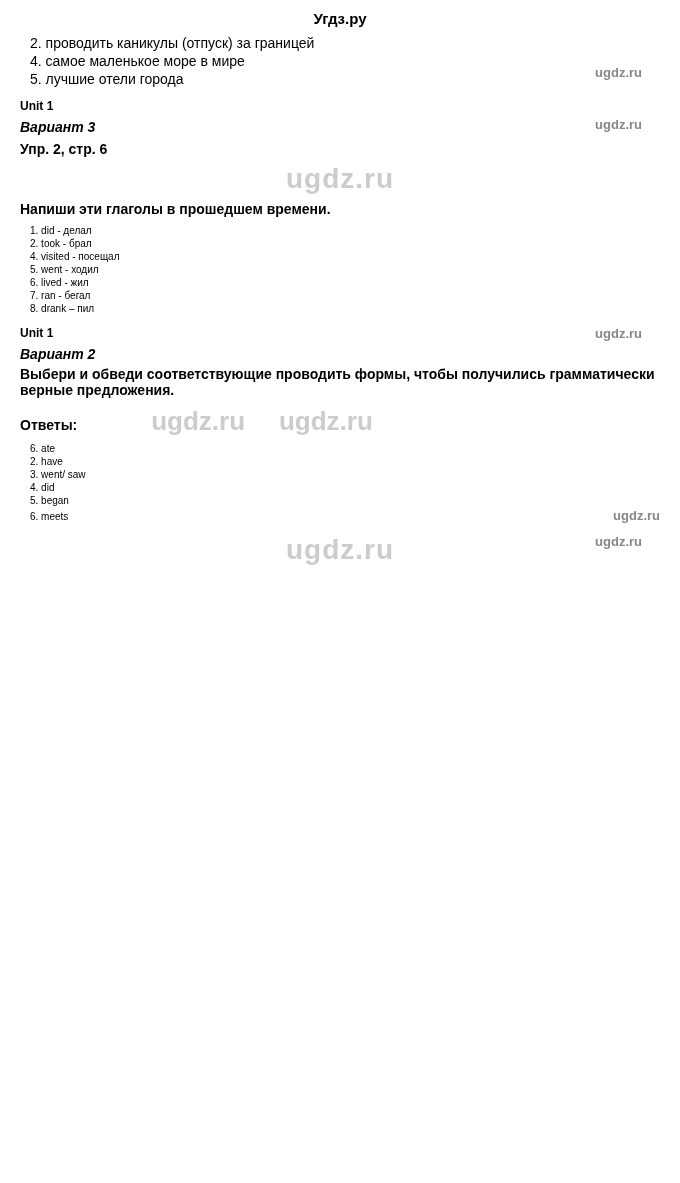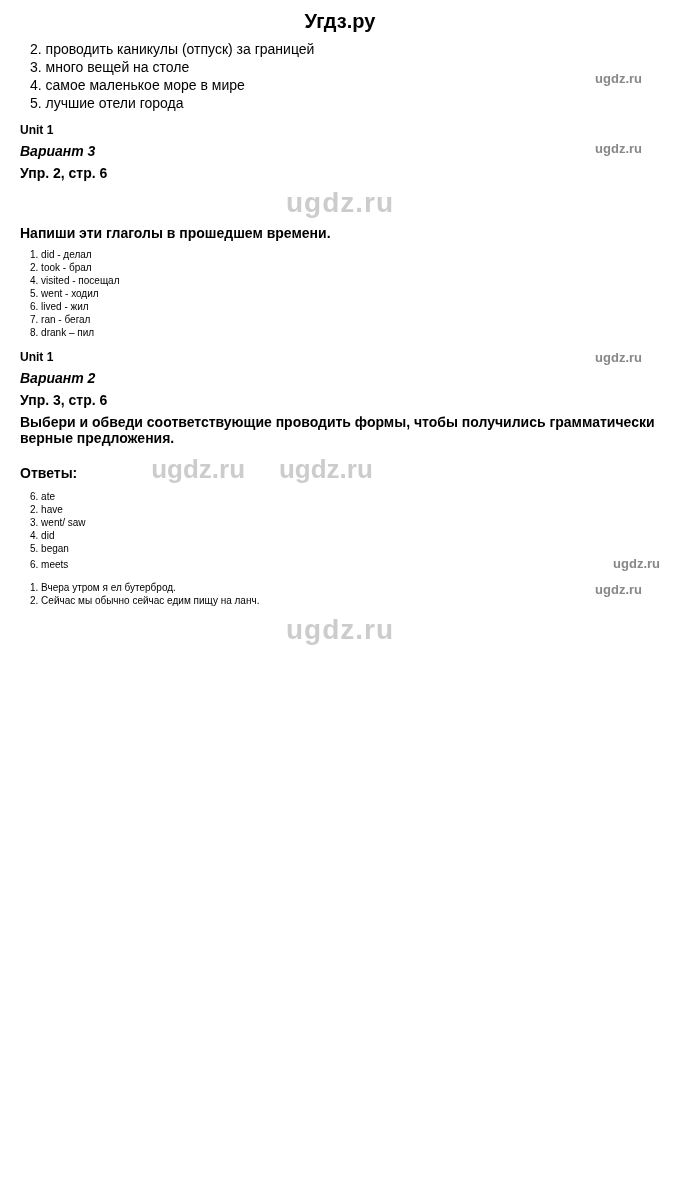--- a/index.html
+++ b/index.html
@@ -15,21 +15,21 @@
       color: #000000;
       width: 680px;
       min-height: 1183px;
       padding: 10px 20px;
       position: relative;
     }
 
     .page-title {
       text-align: center;
       font-weight: bold;
-      font-size: 20px;
+      font-size: 15px;
       margin-bottom: 8px;
     }
 
     .intro-list {
       margin-bottom: 2px;
       margin-left: 10px;
     }
 
     .intro-list p {
       margin-bottom: 2px;
@@ -101,21 +101,20 @@
     }
   </style>
 </head>
 <body>
 
 <div class="page-title">Угдз.ру</div>
 
 <div style="position:relative; margin-bottom:8px;">
   <div class="intro-list">
     <p>2. проводить каникулы (отпуск) за границей</p>
-    <p>3. много вещей на столе</p>
     <p>4. самое маленькое море в мире</p>
     <p>5. лучшие отели города</p>
   </div>
   <span class="watermark" style="top:30px;">ugdz.ru</span>
 </div>
 
 <div style="position:relative;">
   <div class="section-heading">Unit 1</div>
   <div class="subheading">Вариант 3</div>
   <span class="watermark" style="top:18px;">ugdz.ru</span>
@@ -133,21 +132,20 @@
   <p>5. went - ходил</p>
   <p>6. lived - жил</p>
   <p>7. ran - бегал</p>
   <p>8. drank – пил</p>
 </div>
 
 <div style="position:relative; margin-top:10px;">
   <div class="section-heading">Unit 1</div>
   <span class="watermark" style="top:0;">ugdz.ru</span>
   <div class="subheading">Вариант 2</div>
-  <div class="exercise-label">Упр. 3, стр. 6</div>
   <div class="instruction">Выбери и обведи соответствующие проводить формы, чтобы получились грамматически верные предложения.</div>
 </div>
 
 <div style="display:flex; align-items:center; margin: 6px 0;">
   <div style="position:relative; width:100%;">
     <span class="answers-label" style="margin-right:60px;">Ответы:</span>
     <span style="color:#cccccc; font-size:26px; font-weight:bold; margin-left:10px;">ugdz.ru</span>
     <span style="color:#cccccc; font-size:26px; font-weight:bold; margin-left:30px;">ugdz.ru</span>
   </div>
 </div>
@@ -158,20 +156,16 @@
   <p>3. went/ saw</p>
   <p>4. did</p>
   <p>5. began</p>
   <div style="display:flex; align-items:baseline; justify-content:space-between;">
     <p>6. meets</p>
     <span style="color:#888; font-size:13px; font-weight:bold;">ugdz.ru</span>
   </div>
 </div>
 
 <div class="perевод-section" style="position:relative;">
-  <div class="answer-list">
-    <p>1. Вчера утром я ел бутерброд.</p>
-    <p>2. Сейчас мы обычно сейчас едим пищу на ланч.</p>
-  </div>
   <span class="watermark" style="top:0;">ugdz.ru</span>
 </div>
 
 <div class="watermark-large">ugdz.ru</div>
 
 </body></html>

